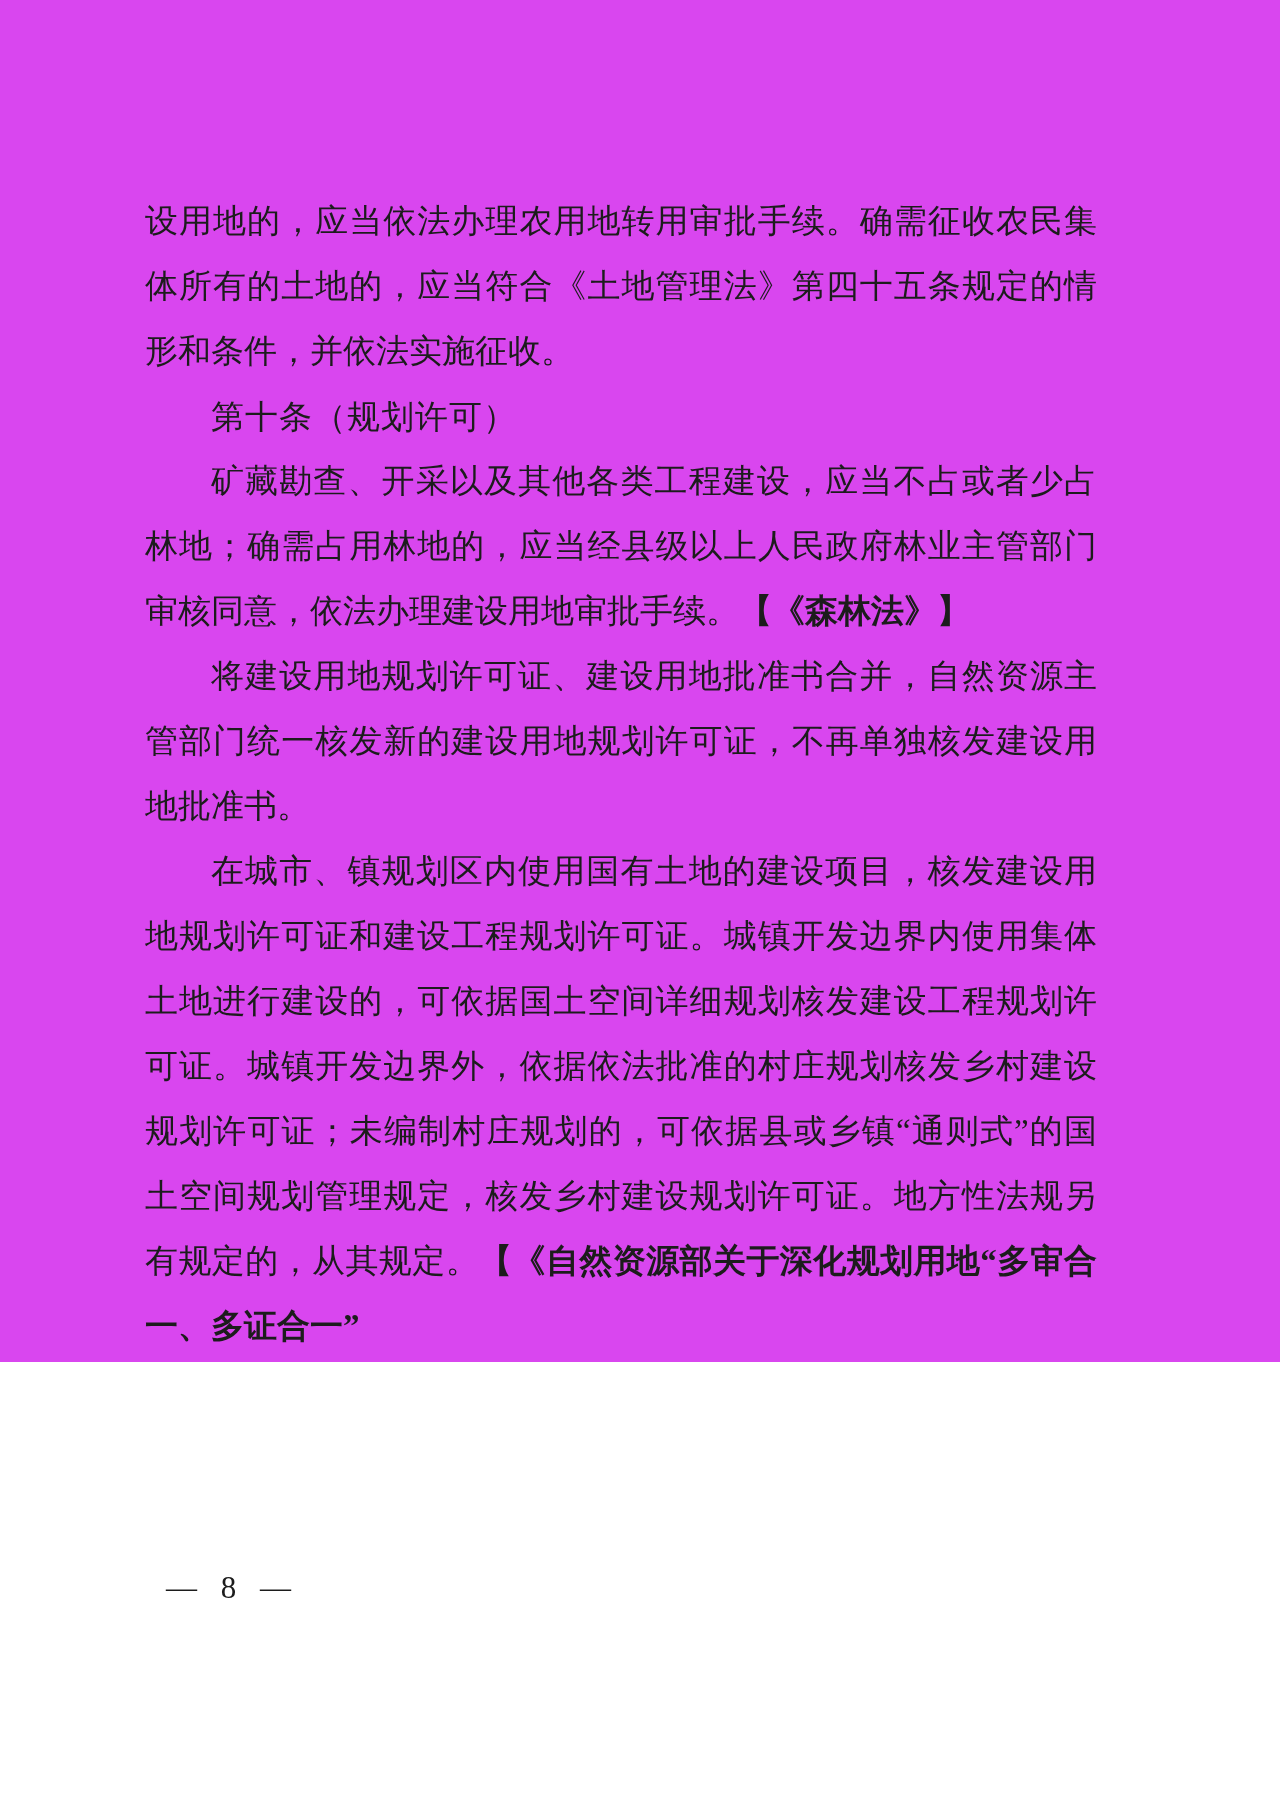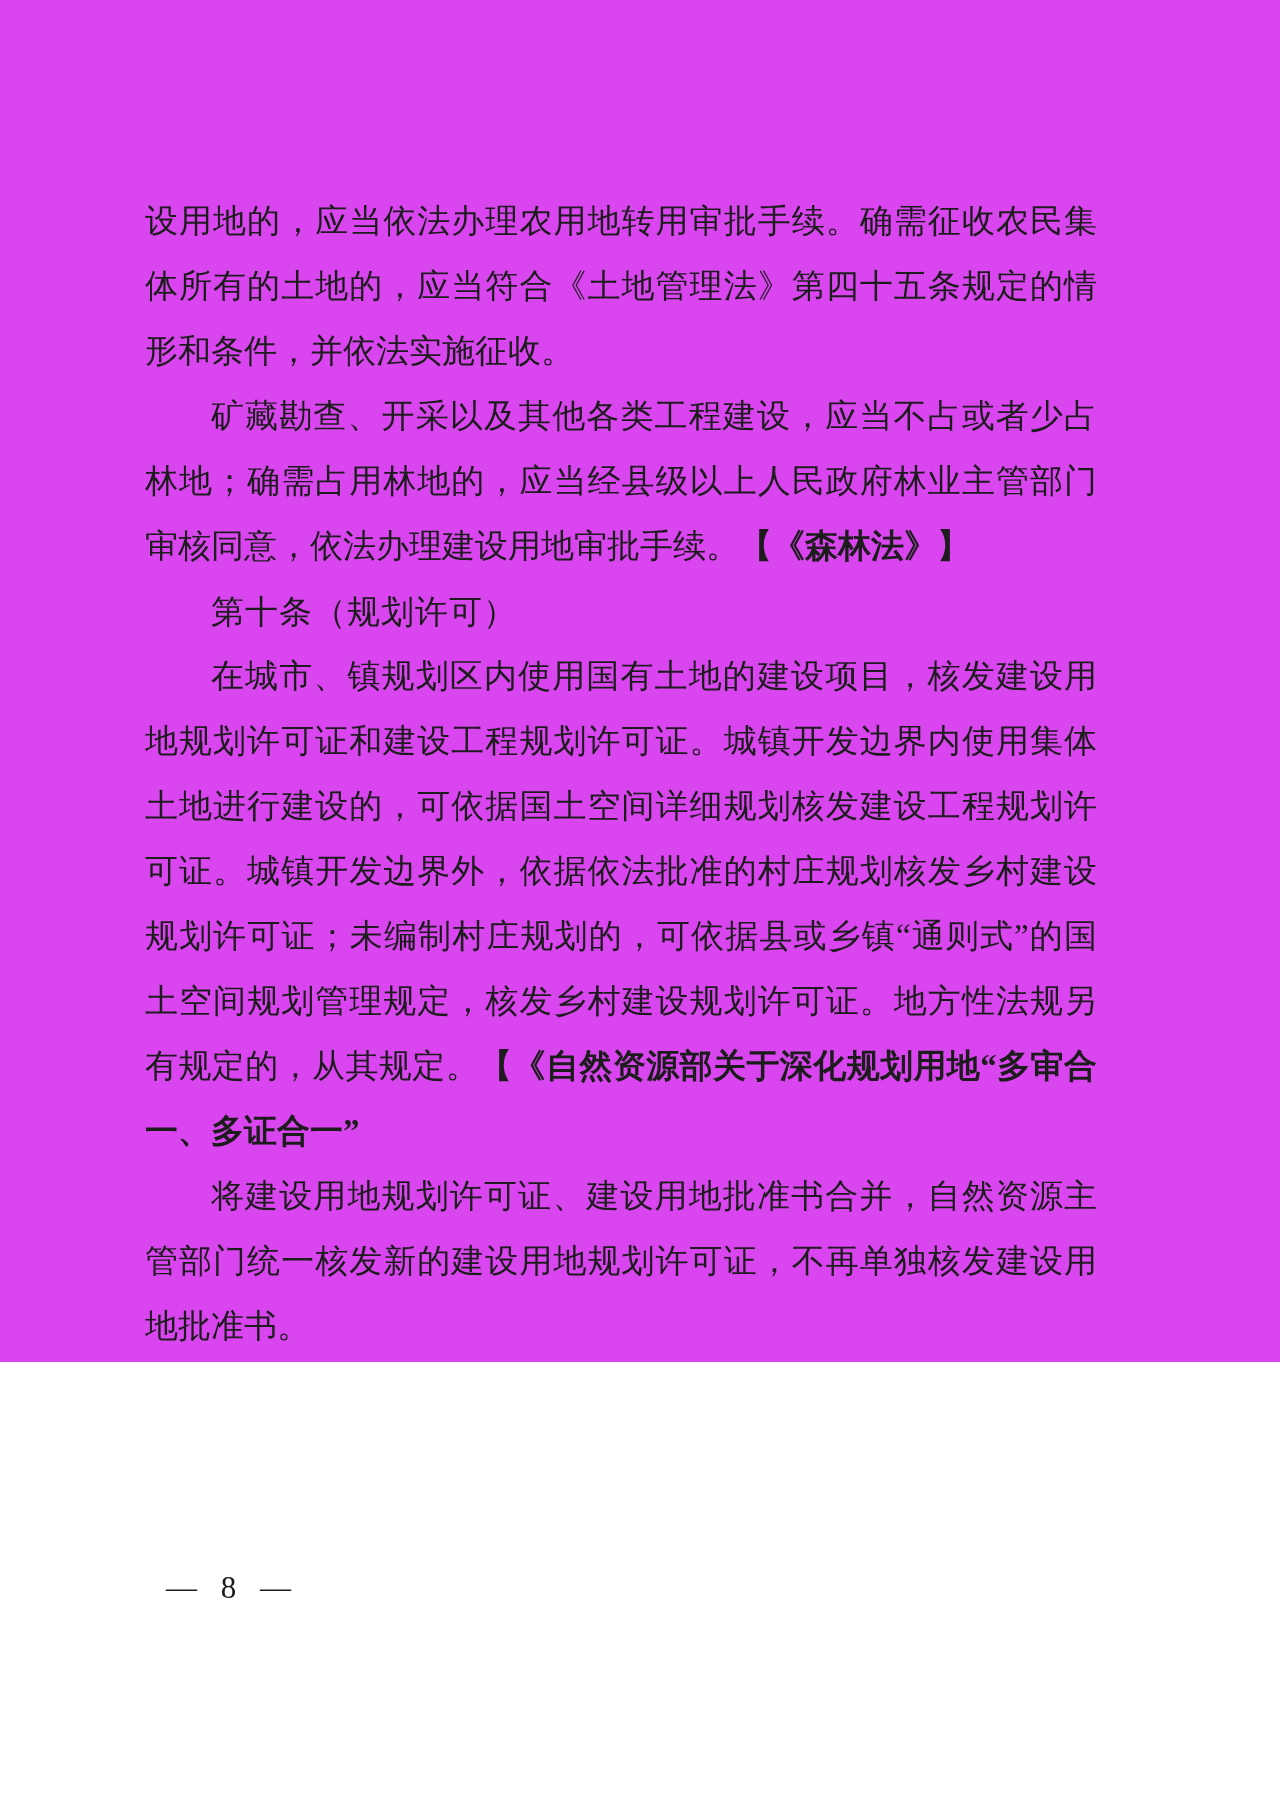--- a/index.html
+++ b/index.html
@@ -47,19 +47,19 @@
     letter-spacing: 8px;
     white-space: nowrap;
   }
 </style>
 </head>
 <body>
 
 <div class="page">
   <div class="doc-body">
       <p class="para"><span class="run-normal">设用地的，应当依法办理农用地转用审批手续。确需征收农民集体所有的土地的，应当符合《土地管理法》第四十五条规定的情形和条件，并依法实施征收。</span></p>
+      <p class="para indent heading"><span class="run-normal">第十条（规划许可）</span></p>
       <p class="para indent"><span class="run-normal">矿藏勘查、开采以及其他各类工程建设，应当不占或者少占林地；确需占用林地的，应当经县级以上人民政府林业主管部门审核同意，依法办理建设用地审批手续。</span><span class="run-cite">【《森林法》】</span></p>
-      <p class="para indent heading"><span class="run-normal">第十条（规划许可）</span></p>
+      <p class="para indent"><span class="run-normal">将建设用地规划许可证、建设用地批准书合并，自然资源主管部门统一核发新的建设用地规划许可证，不再单独核发建设用地批准书。</span></p>
       <p class="para indent"><span class="run-normal">在城市、镇规划区内使用国有土地的建设项目，核发建设用地规划许可证和建设工程规划许可证。城镇开发边界内使用集体土地进行建设的，可依据国土空间详细规划核发建设工程规划许可证。城镇开发边界外，依据依法批准的村庄规划核发乡村建设规划许可证；未编制村庄规划的，可依据县或乡镇“通则式”的国土空间规划管理规定，核发乡村建设规划许可证。地方性法规另有规定的，从其规定。</span><span class="run-cite">【《自然资源部关于深化规划用地“多审合一、多证合一”</span></p>
-      <p class="para indent"><span class="run-normal">将建设用地规划许可证、建设用地批准书合并，自然资源主管部门统一核发新的建设用地规划许可证，不再单独核发建设用地批准书。</span></p>
     </div>
   <div class="page-footer">— 8 —</div>
 </div>
 
 </body></html>

